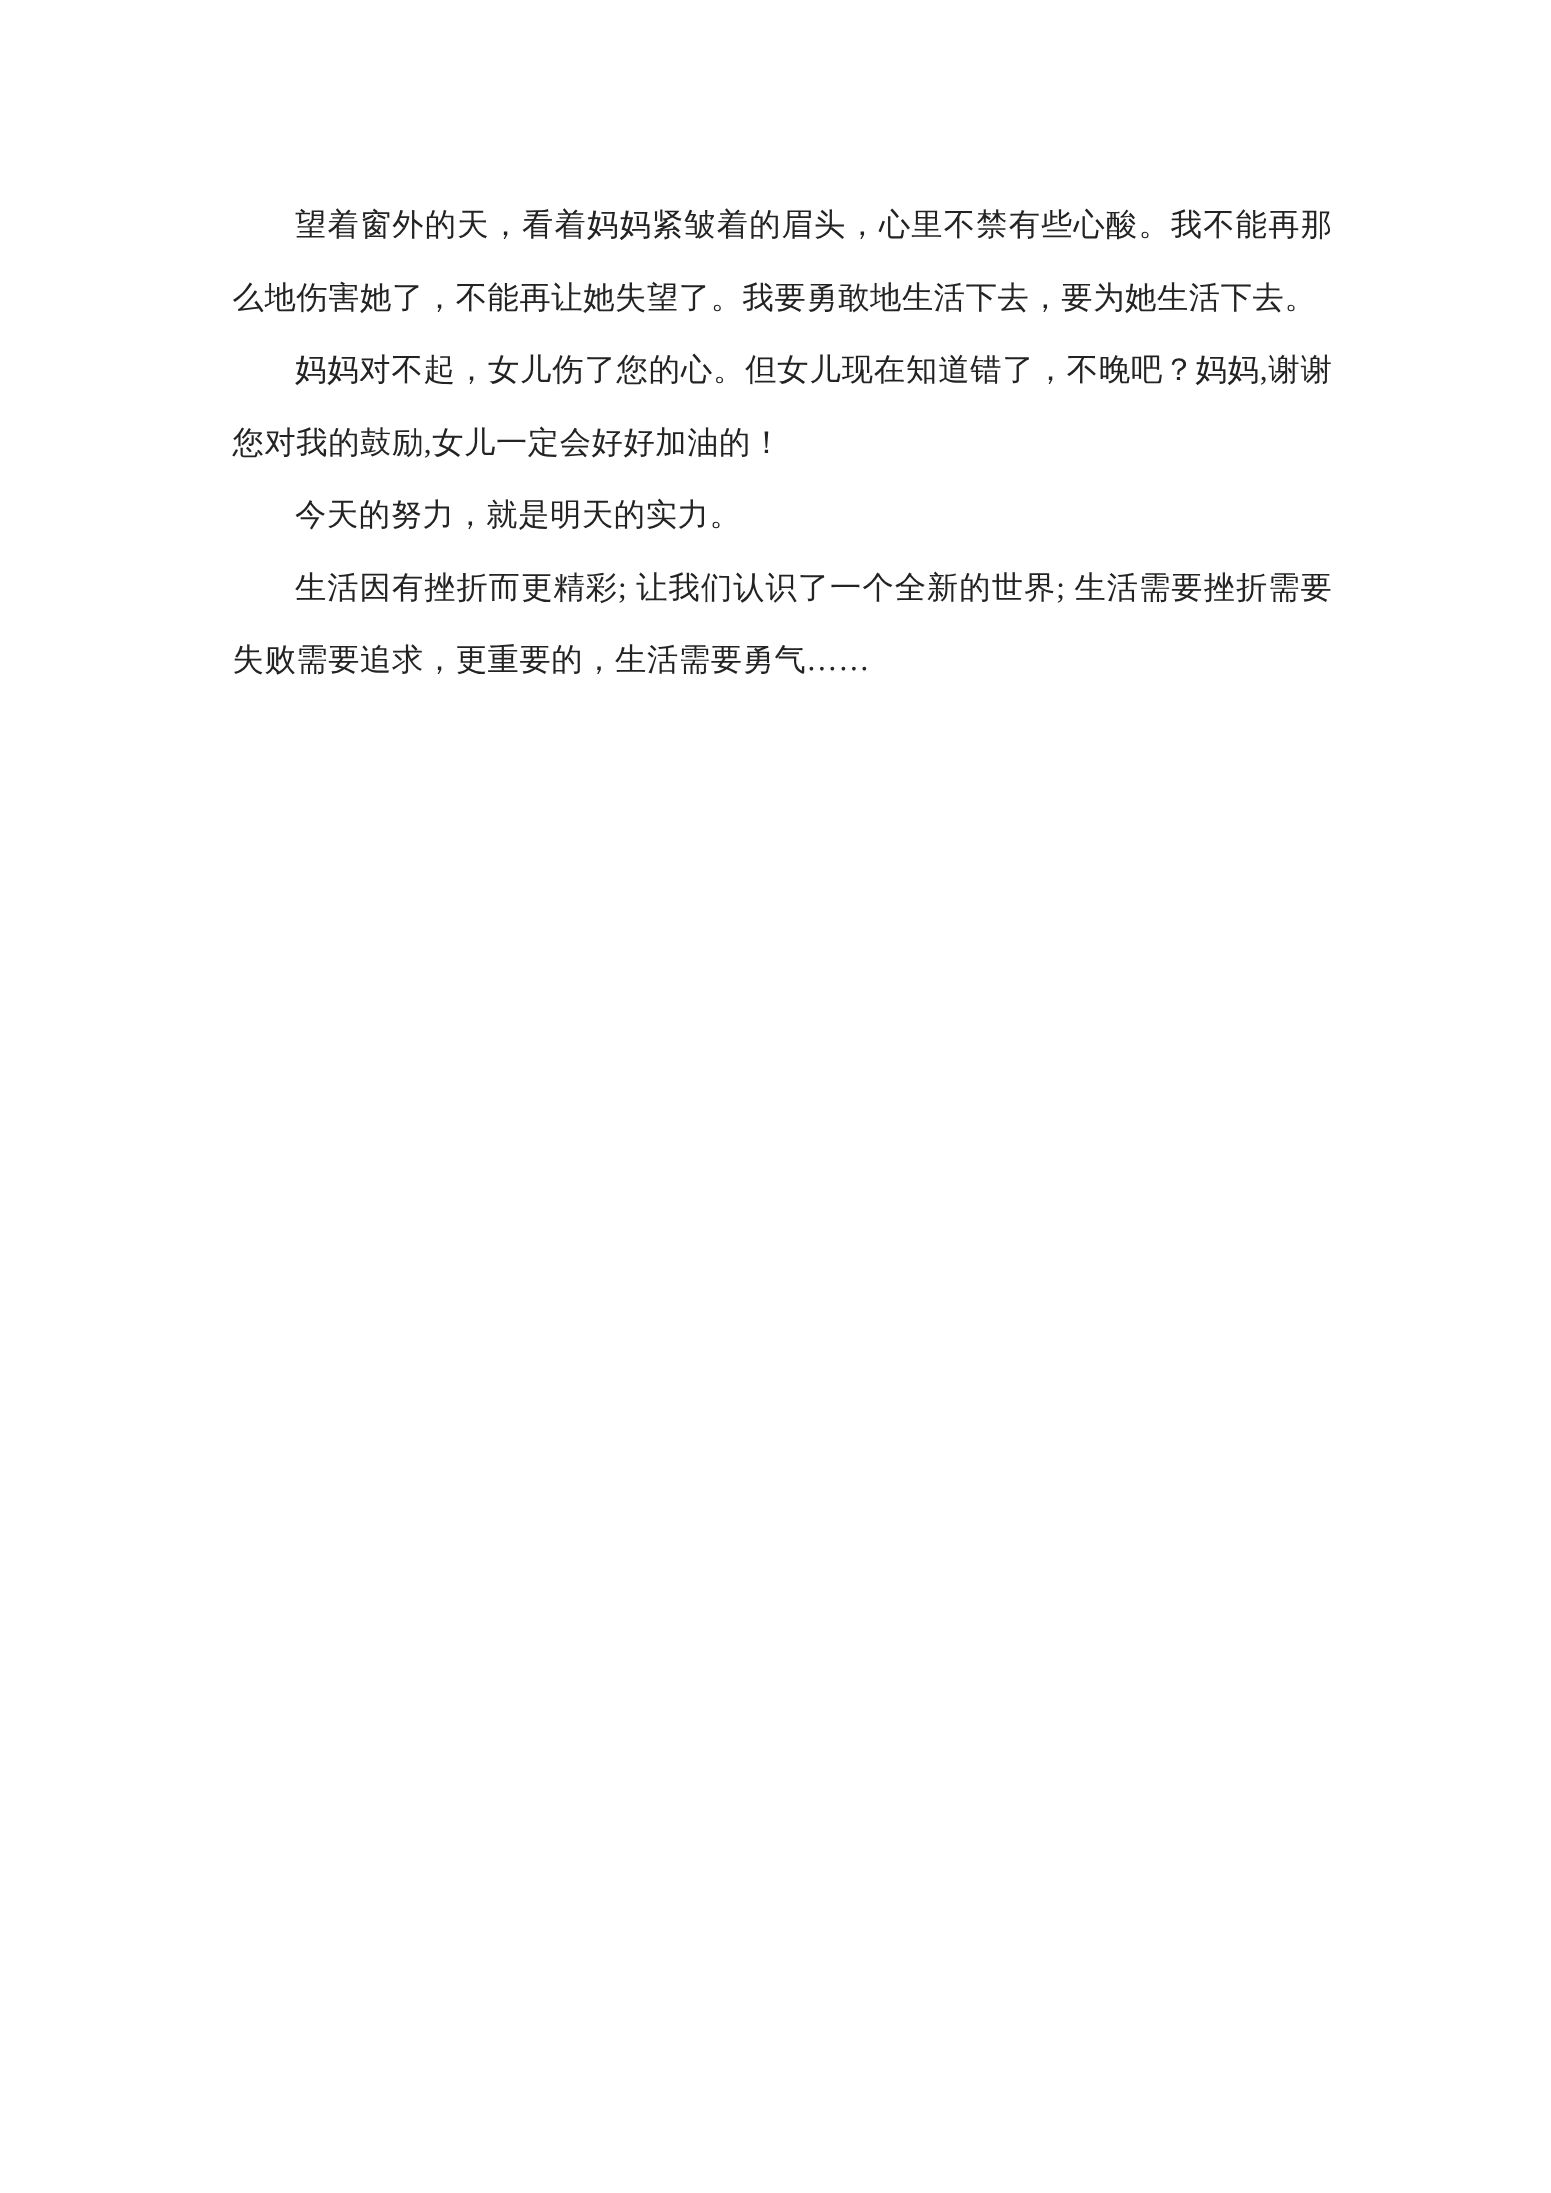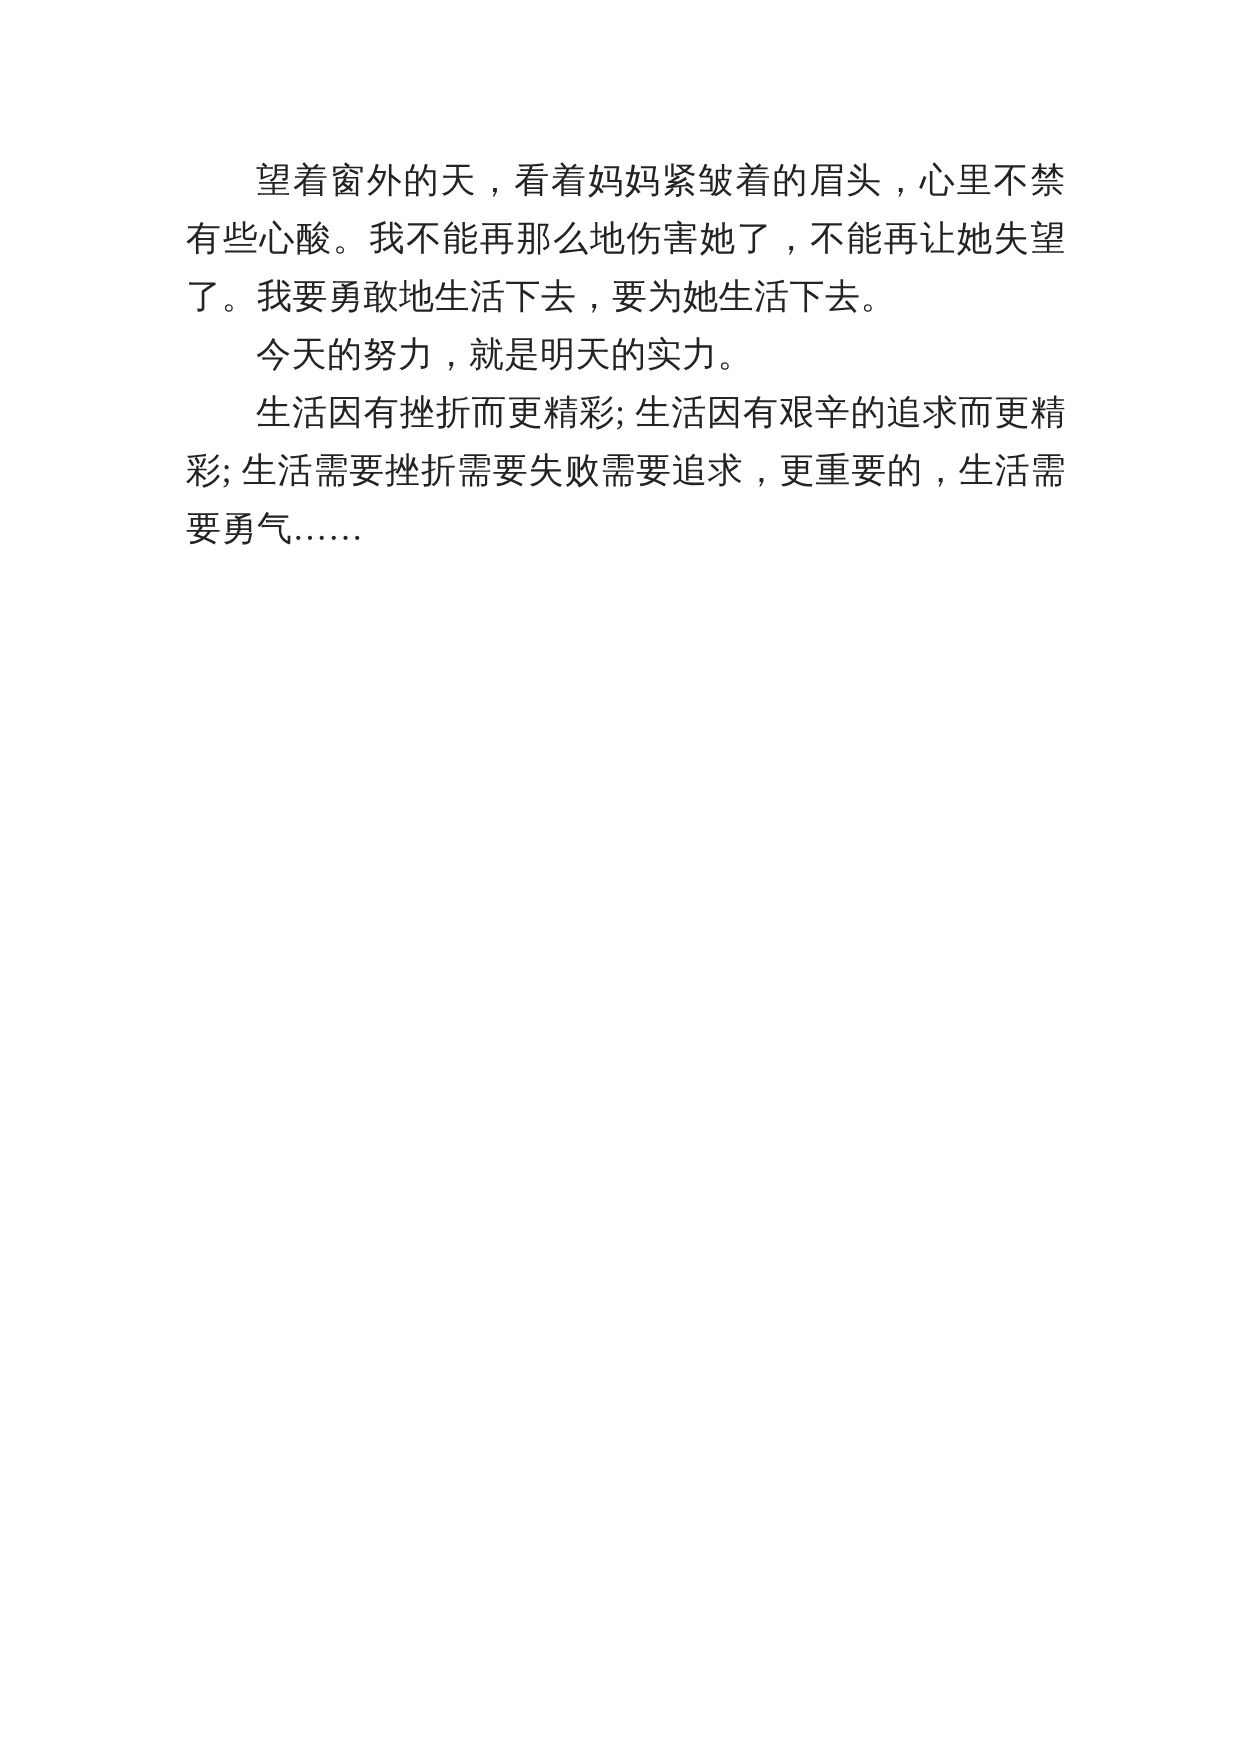--- a/index.html
+++ b/index.html
@@ -13,21 +13,21 @@
     height: 1754px;
     margin: 0 auto;
     background: #ffffff;
     overflow: hidden;
     box-sizing: border-box;
     padding: 152px 175px 0 186px;
   }
   .content {
     width: 880px;
     font-family: "Liberation Serif", "DejaVu Serif", serif;
-    font-size: 35px;
+    font-size: 25px;
     line-height: 58px;
     color: #232323;
     text-align: justify;
     text-justify: inter-ideograph;
     letter-spacing: 0.5px;
     word-break: break-all;
   }
   .para {
     margin: 0;
     text-indent: 2em;
@@ -36,16 +36,17 @@
     margin: 0;
     text-indent: 0;
   }
 </style>
 </head>
 <body>
 
 <div class="page">
   <div class="content">
     <p class="para">望着窗外的天，看着妈妈紧皱着的眉头，心里不禁有些心酸。我不能再那么地伤害她了，不能再让她失望了。我要勇敢地生活下去，要为她生活下去。</p>
+    <p class="para">妈妈对不起，女儿伤了您的心。但女儿现在知道错了，不晚吧？妈妈,谢谢您对我的鼓励,女儿一定会好好加油的！</p>
     <p class="para">今天的努力，就是明天的实力。</p>
-    <p class="para">生活因有挫折而更精彩; 生活因有艰辛的追求而更精彩; 生活需要挫折需要失败需要追求，更重要的，生活需要勇气……</p>
+    <p class="para">生活因有挫折而更精彩; 让我们认识了一个全新的世界; 生活需要挫折需要失败需要追求，更重要的，生活需要勇气……</p>
   </div>
 </div>
 
 </body></html>

